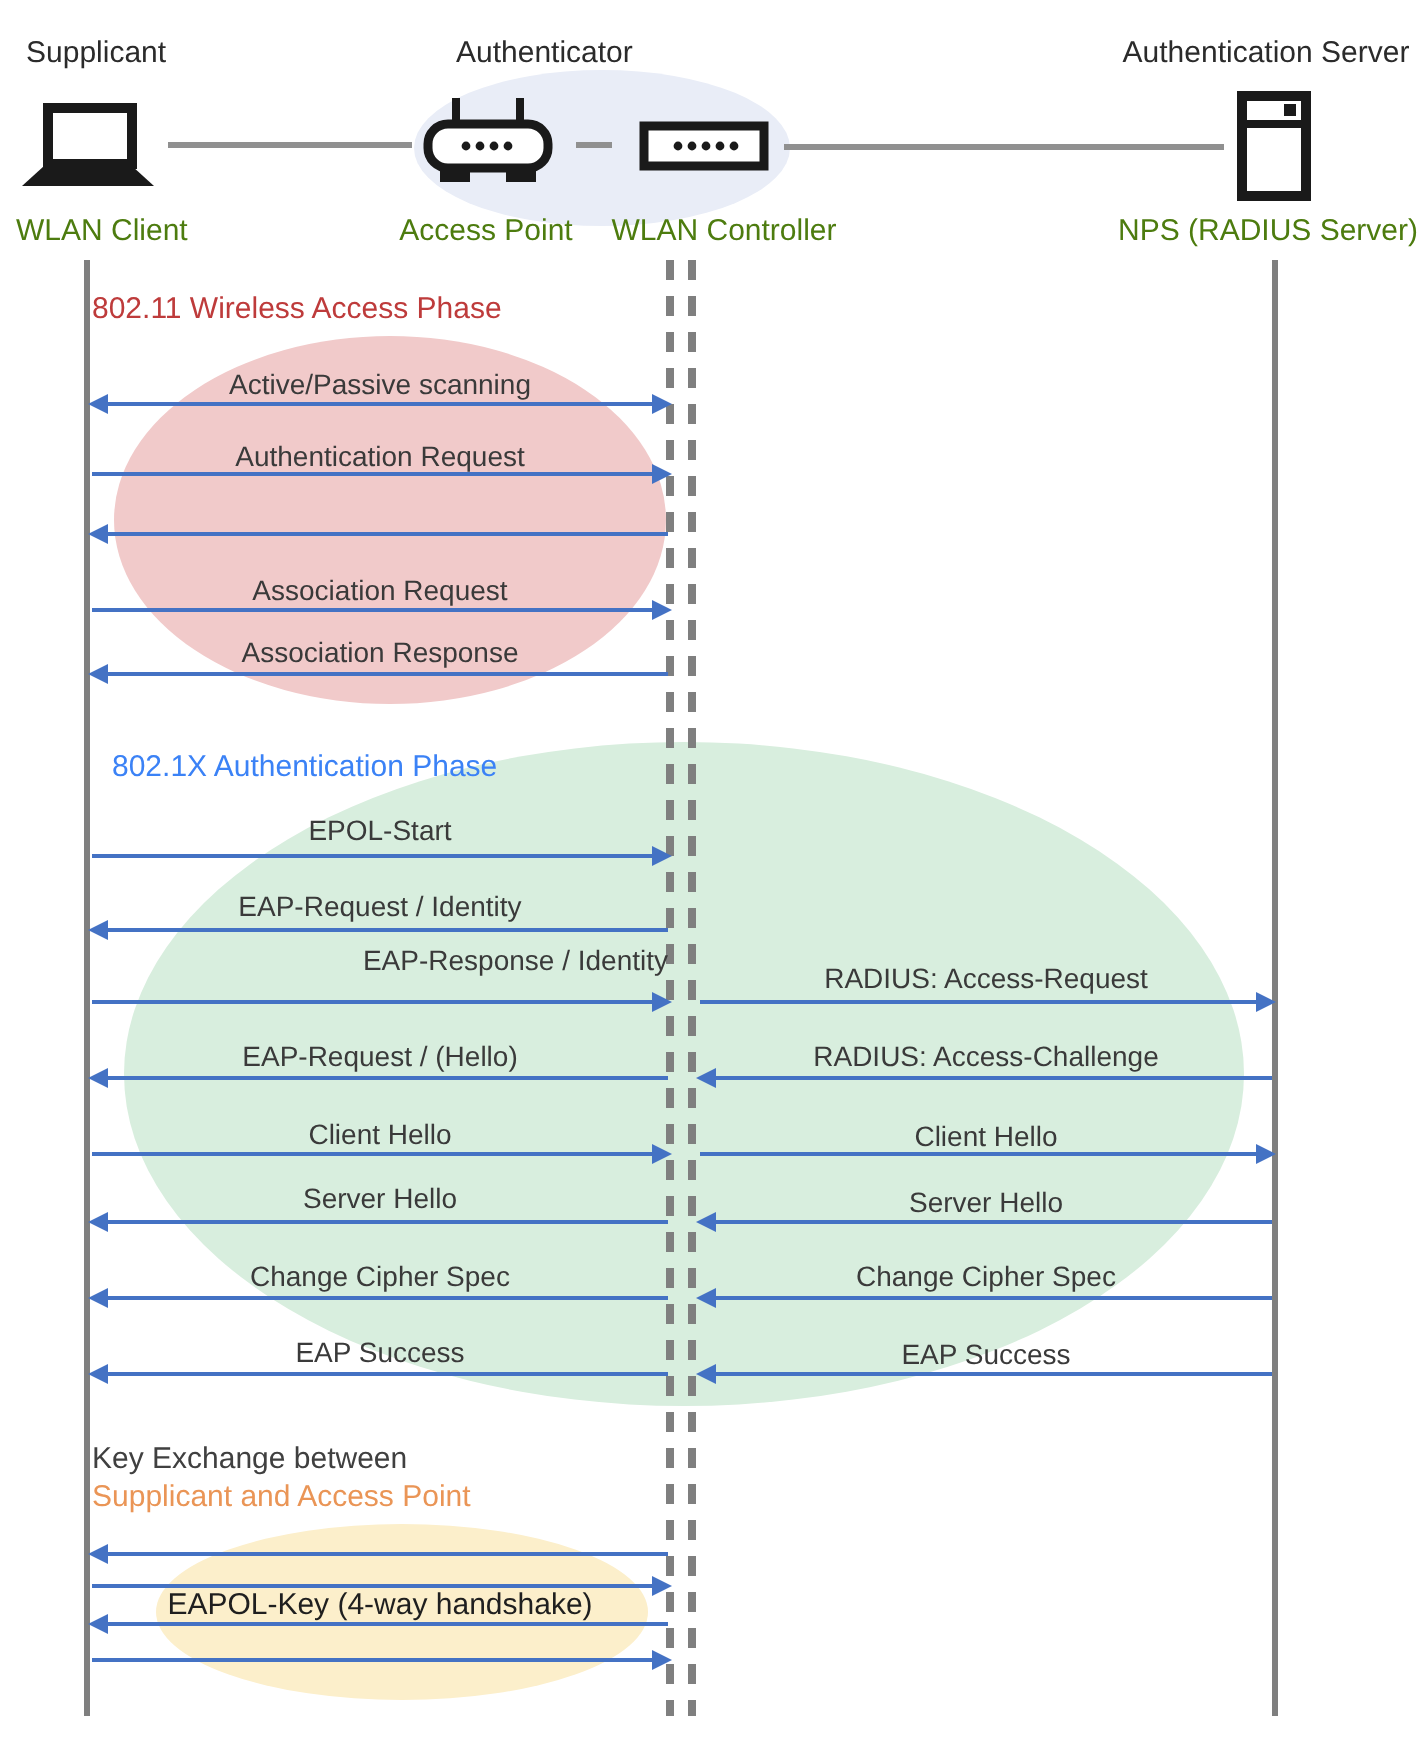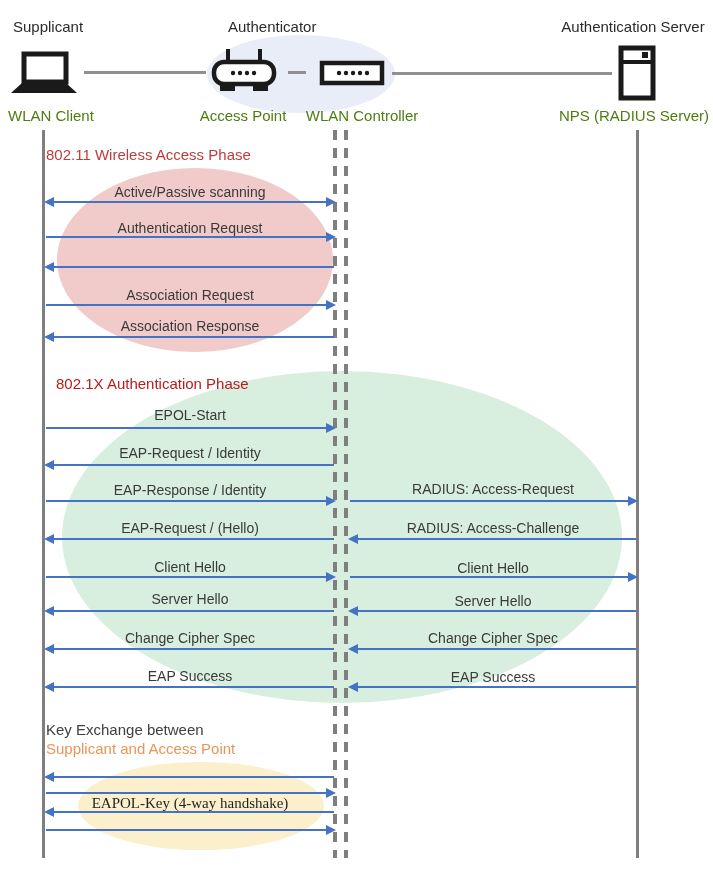--- a/index.html
+++ b/index.html
@@ -33,21 +33,21 @@
   .dir-left::before,.dir-both::before{
     content:"";position:absolute;left:-2px;top:-4px;width:0;height:0;
     border-top:5px solid transparent;border-bottom:5px solid transparent;border-right:10px solid #4472c4;
   }
   
   .lbl{position:absolute;height:18px;line-height:18px;text-align:center;font-size:14px;color:#3a3a3a;z-index:3;white-space:nowrap;}
   .lbl-left{left:46px;width:288px;}
   .lbl-right{left:350px;width:286px;}
   .phase-title{position:absolute;height:18px;line-height:18px;font-size:15px;z-index:3;white-space:nowrap;}
   #title-phase1{left:46px;width:288px;top:146px;color:#be3b3b;}
-  #title-phase2{left:56px;width:288px;top:375px;color:#b91c1c;}
+  #title-phase2{left:56px;width:288px;top:375px;color:#3b82f6;}
   #title-phase3a{left:46px;width:288px;top:721px;color:#404040;}
   #title-phase3b{left:46px;width:288px;top:740px;color:#ea9556;}
   .actor-role{position:absolute;top:18px;font-size:15px;color:#2b2b2b;z-index:3;white-space:nowrap;}
   .actor-dev{position:absolute;top:107px;font-size:15px;color:#4d7c0f;z-index:3;white-space:nowrap;text-align:center;}
   .icon{position:absolute;z-index:5;}
   #lbl-eapol-key{font-size:15px;color:#1f1f1f;}
 </style>
 </head>
 <body>
 
@@ -122,21 +122,21 @@
   <div class="msg-arrow half-left dir-left" style="top:336px;"></div>
 
   <div class="phase-title" id="title-phase2">802.1X Authentication Phase</div>
 
   <div class="lbl lbl-left" style="top:406px;">EPOL-Start</div>
   <div class="msg-arrow half-left dir-right" style="top:427px;"></div>
 
   <div class="lbl lbl-left" style="top:444px;">EAP-Request / Identity</div>
   <div class="msg-arrow half-left dir-left" style="top:464px;"></div>
 
-  <div class="lbl lbl-left" style="top:481px;">EAP-Response / Identity</div>
+  <div class="lbl lbl-left" style="top:471px;text-align:right;">EAP-Response / Identity</div>
   <div class="msg-arrow half-left dir-right" style="top:500px;"></div>
   <div class="lbl lbl-right" style="top:480px;">RADIUS: Access-Request</div>
   <div class="msg-arrow half-right dir-right" style="top:500px;"></div>
 
   <div class="lbl lbl-left" style="top:519px;">EAP-Request / (Hello)</div>
   <div class="msg-arrow half-left dir-left" style="top:538px;"></div>
   <div class="lbl lbl-right" style="top:519px;">RADIUS: Access-Challenge</div>
   <div class="msg-arrow half-right dir-left" style="top:538px;"></div>
 
   <div class="lbl lbl-left" style="top:558px;">Client Hello</div>
@@ -157,17 +157,17 @@
   <div class="lbl lbl-left" style="top:667px;">EAP Success</div>
   <div class="msg-arrow half-left dir-left" style="top:686px;"></div>
   <div class="lbl lbl-right" style="top:668px;">EAP Success</div>
   <div class="msg-arrow half-right dir-left" style="top:686px;"></div>
 
   <div class="phase-title" id="title-phase3a">Key Exchange between</div>
   <div class="phase-title" id="title-phase3b">Supplicant and Access Point</div>
 
   <div class="msg-arrow half-left dir-left" style="top:776px;"></div>
   <div class="msg-arrow half-left dir-right" style="top:792px;"></div>
-  <div class="lbl lbl-left" id="lbl-eapol-key" style="top:794px;font-family:Liberation Serif, serif;">EAPOL-Key (4-way handshake)</div>
+  <div class="lbl lbl-left" id="lbl-eapol-key" style="top:794px;">EAPOL-Key (4-way handshake)</div>
   <div class="msg-arrow half-left dir-left" style="top:811px;"></div>
   <div class="msg-arrow half-left dir-right" style="top:829px;"></div>
 
 </div>
 
 </body></html>

